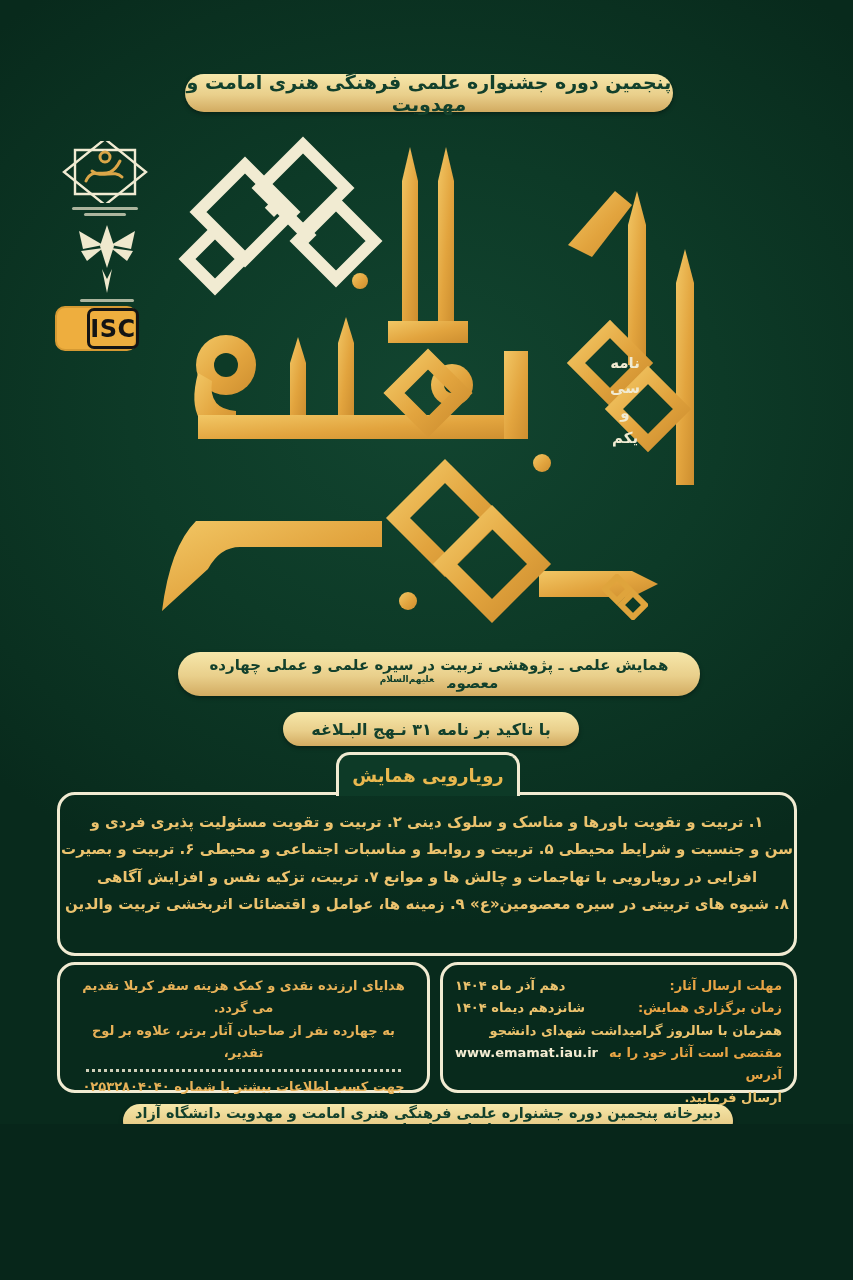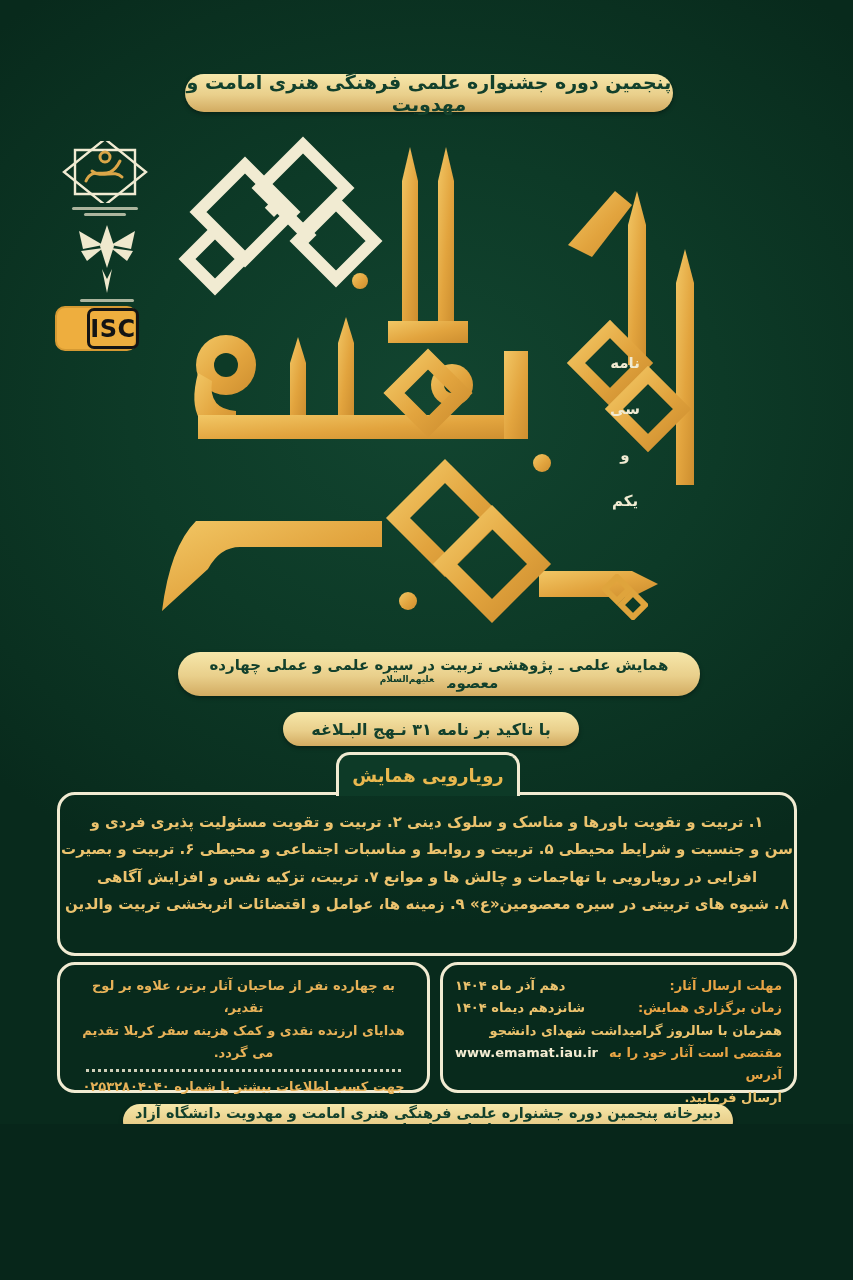--- a/index.html
+++ b/index.html
@@ -45,21 +45,21 @@
     display:flex;align-items:center;justify-content:center;padding-left:34px;
   }
   .isc-inner{
     width:72px;height:35px;border:3px solid #141414;border-radius:7px;
     display:flex;align-items:center;justify-content:center;
     color:#141414;font-weight:800;font-size:24px;letter-spacing:.5px;
     font-family:"DejaVu Sans",sans-serif;direction:ltr;
   }
   .side-words{
     position:absolute;left:600px;top:354px;width:50px;z-index:2;
-    display:flex;flex-direction:column;align-items:center;gap:28px;
+    display:flex;flex-direction:column;align-items:center;gap:7px;
     color:#f1ebd2;font-size:15px;font-weight:bold;
   }
   .sup{font-size:9px;vertical-align:super;margin-right:13px;}
   .footer-logos{
     position:absolute;left:218px;top:1152px;width:420px;height:100px;
     display:flex;flex-direction:row-reverse;align-items:center;justify-content:center;
   }
   .flogo{display:flex;flex-direction:column;align-items:center;gap:4px;}
   .flogo .cap{color:#f1ebd2;font-size:9.5px;font-weight:bold;}
   .minibar{width:40px;height:2px;background:rgba(241,235,210,.65);border-radius:1px;}
@@ -182,22 +182,22 @@
     <span>رویارویی همایش</span>
   </div>
   <div class="outline-box themes-body">
     <div>۱. تربیت و تقویت باورها و مناسک و سلوک دینی ۲. تربیت و تقویت مسئولیت پذیری فردی و</div>
     <div>سن و جنسیت و شرایط محیطی ۵. تربیت و روابط و مناسبات اجتماعی و محیطی ۶. تربیت و بصیرت</div>
     <div>افزایی در رویارویی با تهاجمات و چالش ها و موانع ۷. تربیت، تزکیه نفس و افزایش آگاهی</div>
     <div>۸. شیوه های تربیتی در سیره معصومین«ع» ۹. زمینه ها، عوامل و اقتضائات اثربخشی تربیت والدین</div>
   </div>
 
   <div class="outline-box info-box prizes">
+    <div>هدایای ارزنده نقدی و کمک هزینه سفر کربلا تقدیم می گردد.</div>
     <div>به چهارده نفر از صاحبان آثار برتر، علاوه بر لوح تقدیر،</div>
-    <div>هدایای ارزنده نقدی و کمک هزینه سفر کربلا تقدیم می گردد.</div>
     <div class="dotted-sep"></div>
     <div>جهت کسب اطلاعات بیشتر با شماره ۰۲۵۳۲۸۰۴۰۴۰ داخلی ۱۸۸</div>
     <div>دبیرخانه پنجمین جشنواره امامت و مهدویت تماس بگیرید.</div>
   </div>
 
   <div class="outline-box info-box deadline">
     <div class="row">
       <span class="lbl">مهلت ارسال آثار:</span>
       <span>دهم آذر ماه ۱۴۰۴</span>
     </div>

